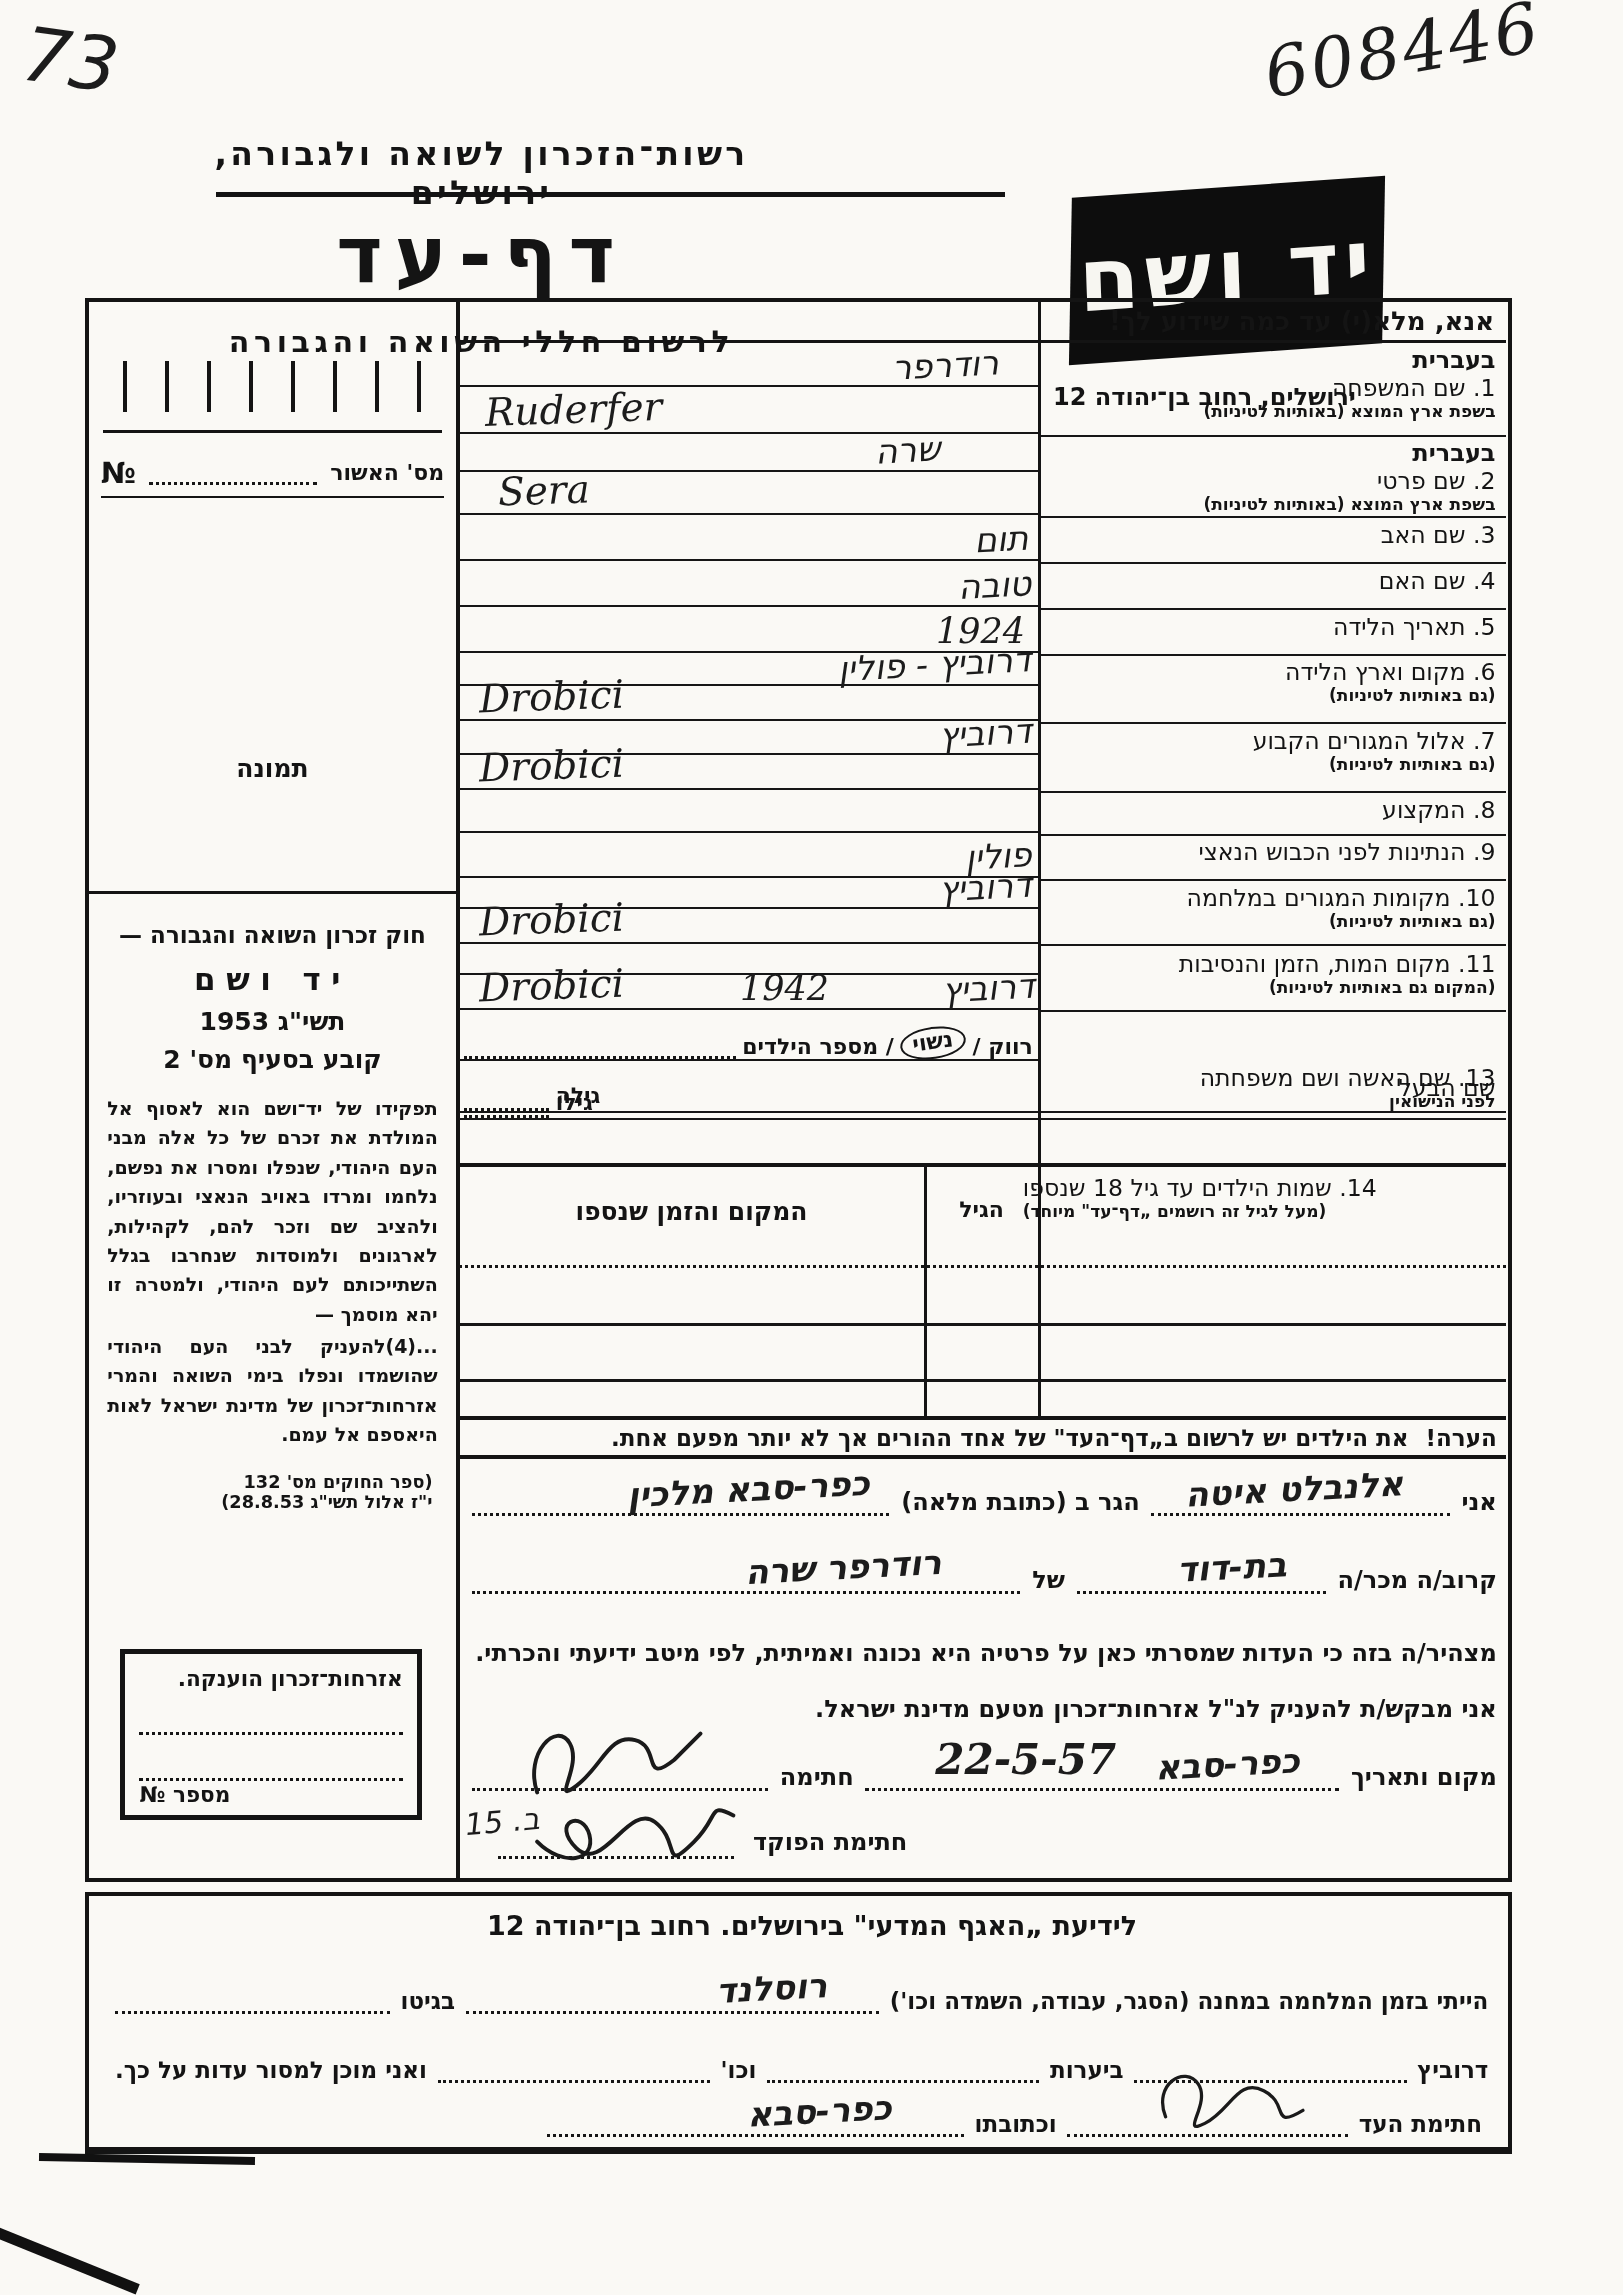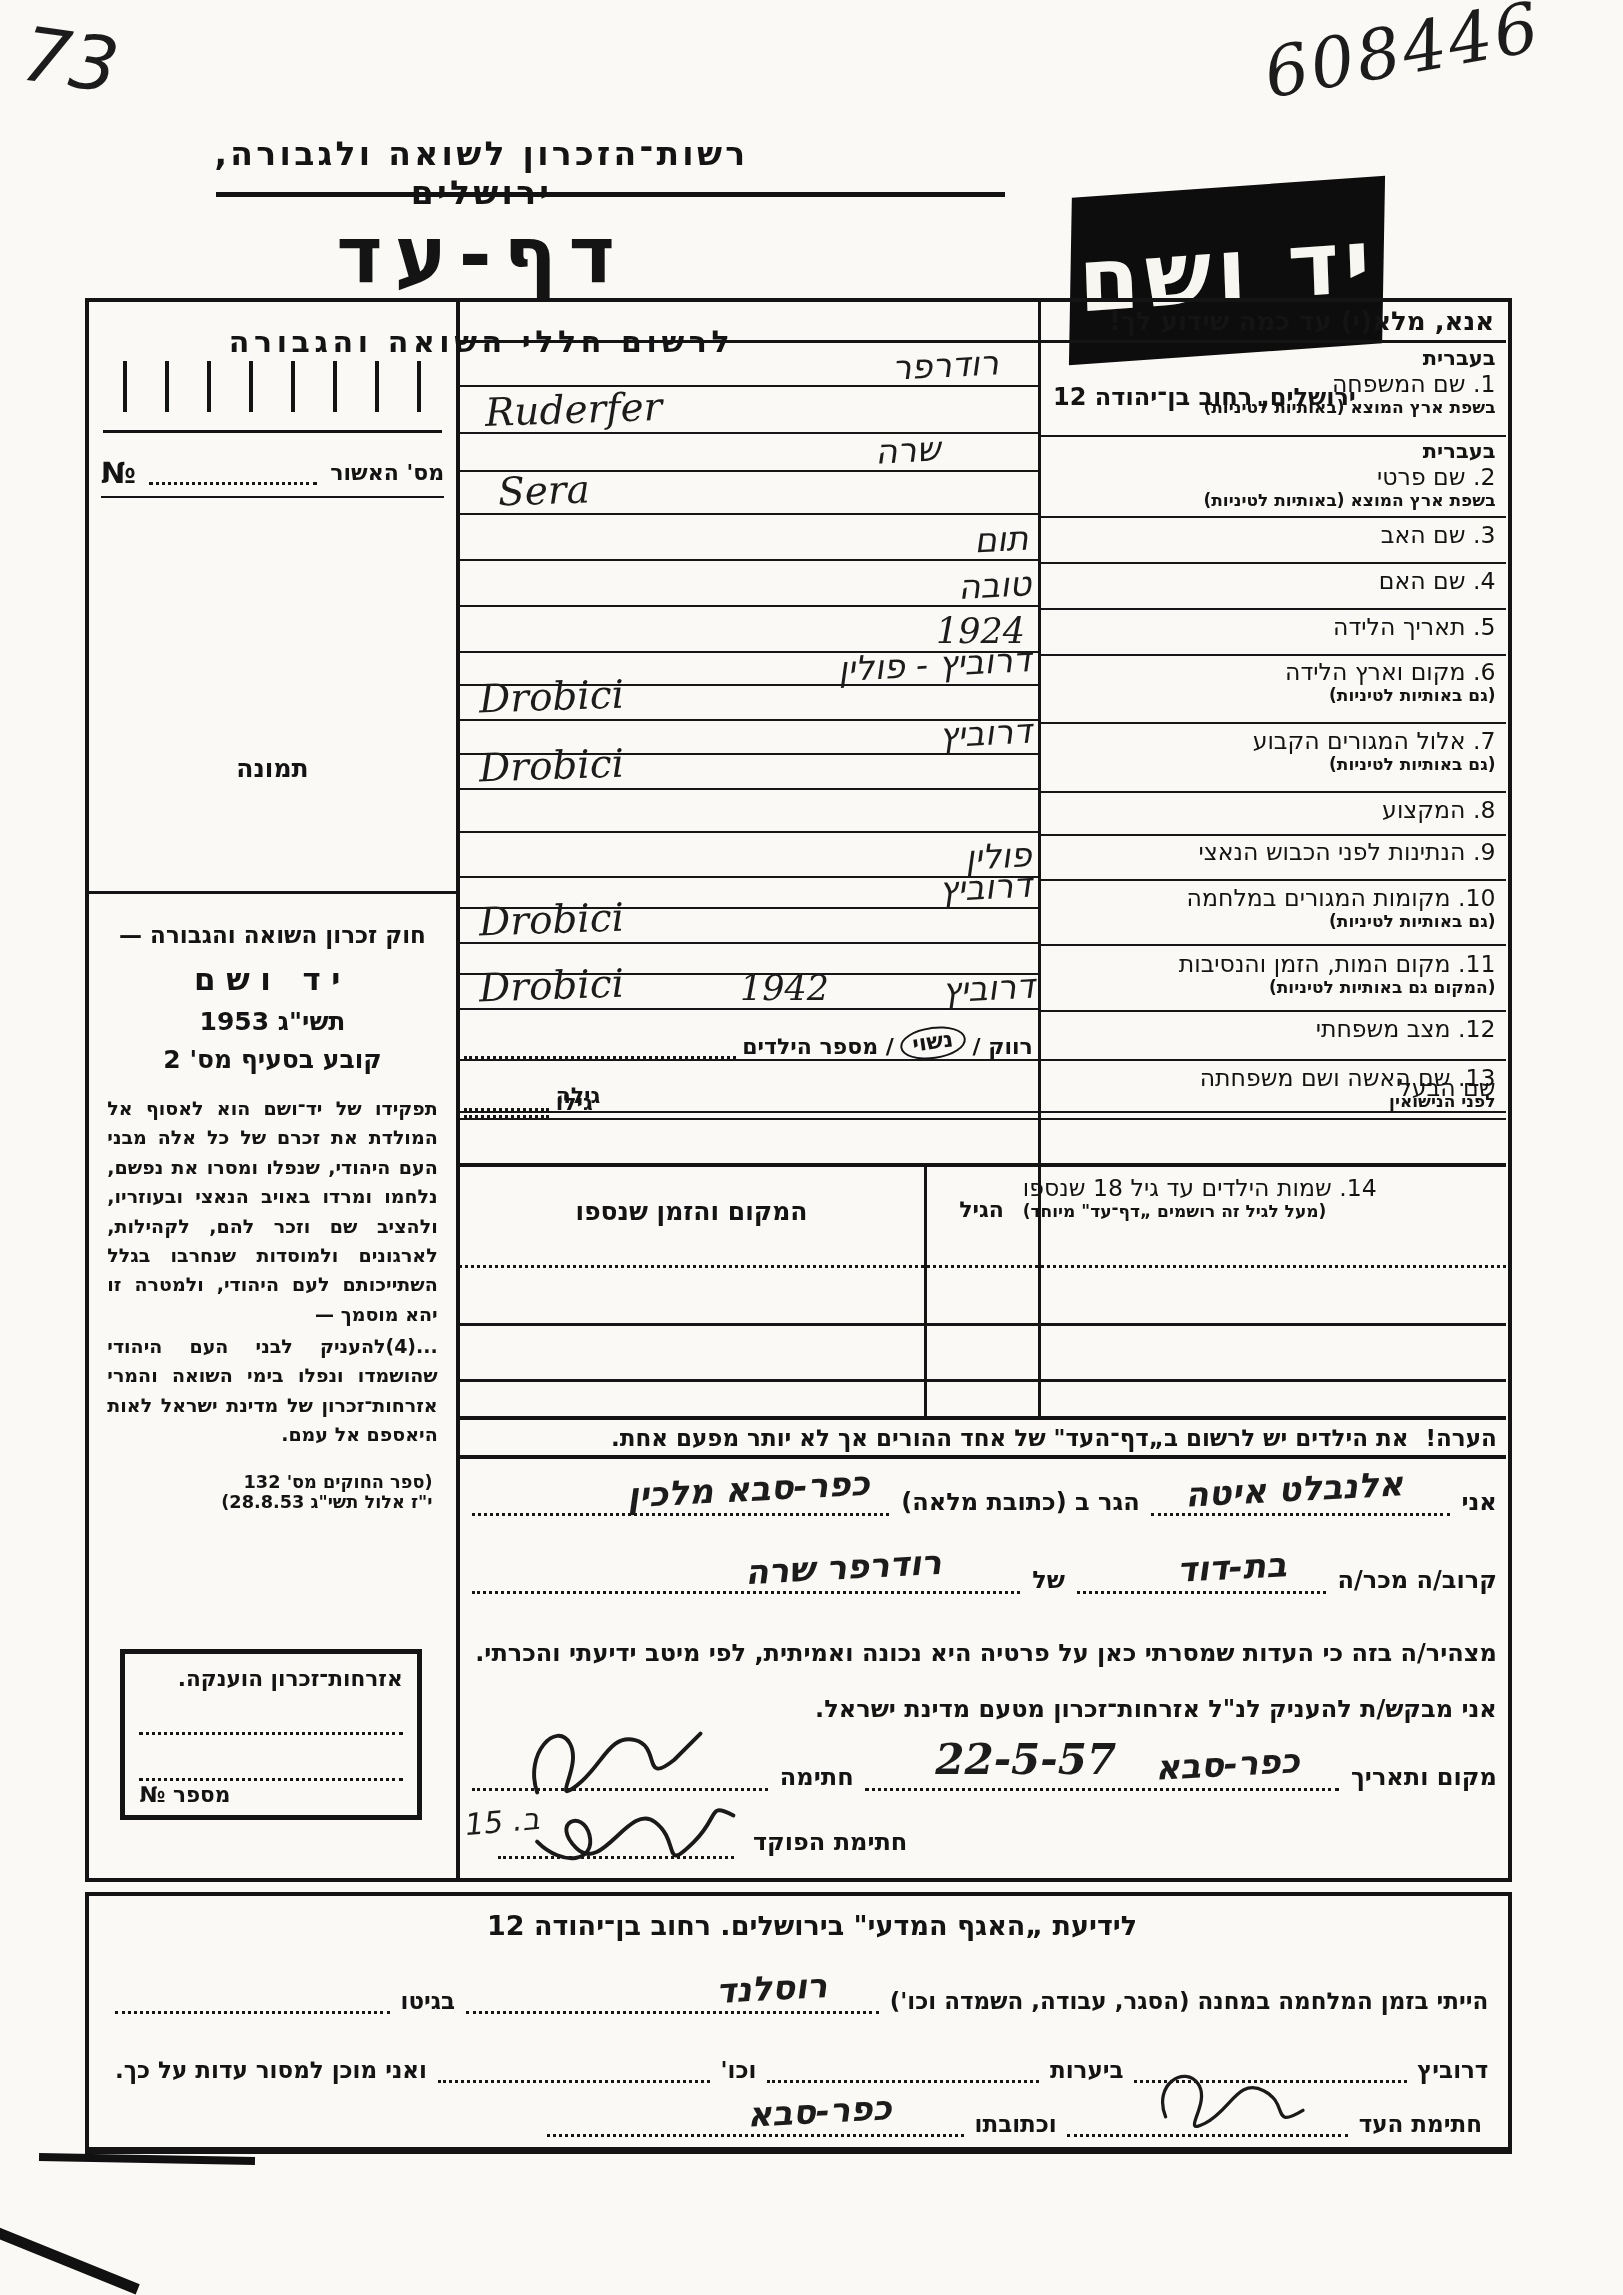--- a/index.html
+++ b/index.html
@@ -27,21 +27,21 @@
   .main-box{left:85px;top:298px;width:1427px;height:1584px;border:4.6px solid #141414;box-sizing:border-box;}
   .sb{position:absolute;top:0;left:0;width:367px;height:100%;border-left:none;}
   .sb-divider{position:absolute;top:0;left:367px;width:3.9px;height:100%;background:#141414;}
   .fields{position:absolute;top:0;left:370px;width:1047px;height:100%;}
   .vdiv{position:absolute;left:579px;top:0;width:3.3px;height:1114px;background:#141414;}
   .inst{position:absolute;top:0;right:0;left:0;height:41px;border-bottom:3.9px solid #141414;
         font-size:26px;font-weight:bold;line-height:38px;padding-right:11.8px;box-sizing:border-box;}
   .band{position:absolute;right:0;left:0;}
   .lblcell{position:absolute;right:0;top:0;bottom:0;width:465px;border-bottom:2.6px solid #161616;
            box-sizing:border-box;padding:2.6px 10.5px 1.3px 3.9px;text-align:right;}
-  .heb-tag{font-size:21px;font-weight:bold;display:block;}
+  .heb-tag{font-size:24px;font-weight:bold;display:block;}
   .num-label{font-size:23.6px;font-weight:normal;display:block;}
   .sub-label{font-size:17px;font-weight:bold;display:block;line-height:1.15;}
   .vline{position:absolute;left:0;width:579px;height:0;border-bottom:2.6px solid #161616;}
   .vline .hw{position:absolute;bottom:0;}
   .valflex{position:absolute;left:0;bottom:0;width:579px;border-bottom:2.6px solid #161616;
            display:flex;align-items:flex-end;gap:6.5px;box-sizing:border-box;padding:0 5.2px;}
   .dots{border-bottom:3.3px dotted #161616;height:22px;}
   .circle{display:inline-block;border:2.6px solid #161616;border-radius:50%;padding:0 10.5px 2.6px;transform:rotate(-8deg);}
   .opts{font-size:22px;font-weight:bold;}
   .agelbl{font-size:22px;font-weight:bold;padding-bottom:2.6px;}
@@ -294,23 +294,20 @@
         </div>
         <div class="vline v1"></div>
         <div class="vline v2">
           <span class="hw hw-lat" style="left:19.6px">Drobici</span>
           <span class="hw hw-num" style="left:281px">1942</span>
           <span class="hw hw-he" style="right:3.3px">דרוביץ</span>
         </div>
       </div>
 
       <div class="band r12">
-        <div class="lblcell">
-          <span class="num-label"><span>12.</span> <span>מצב משפחתי</span></span>
-        </div>
         <div class="valflex">
           <span class="opts">רווק /</span>
           <span class="opts circle">נשוי</span>
           <span class="opts">/ מספר הילדים</span>
           <span class="dots" style="flex:1"></span>
         </div>
       </div>
 
       <div class="band r13a">
         <div class="lblcell">

